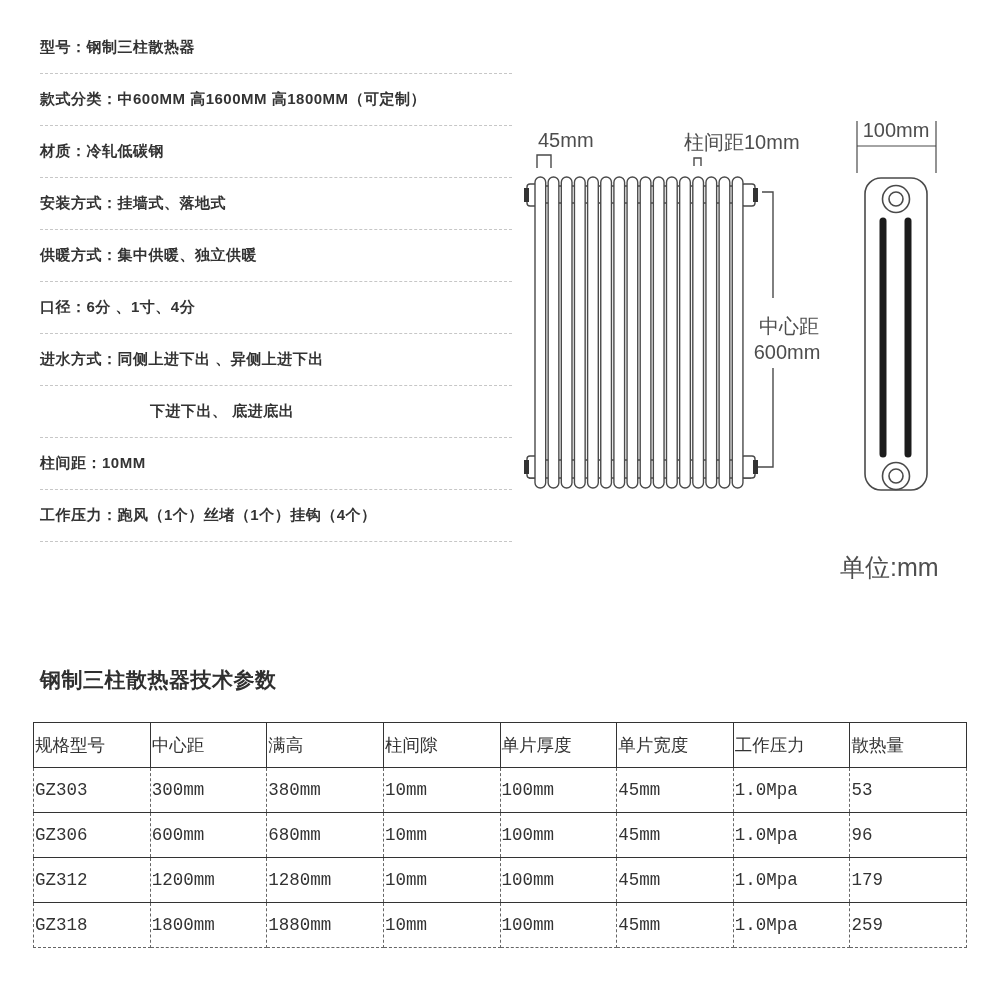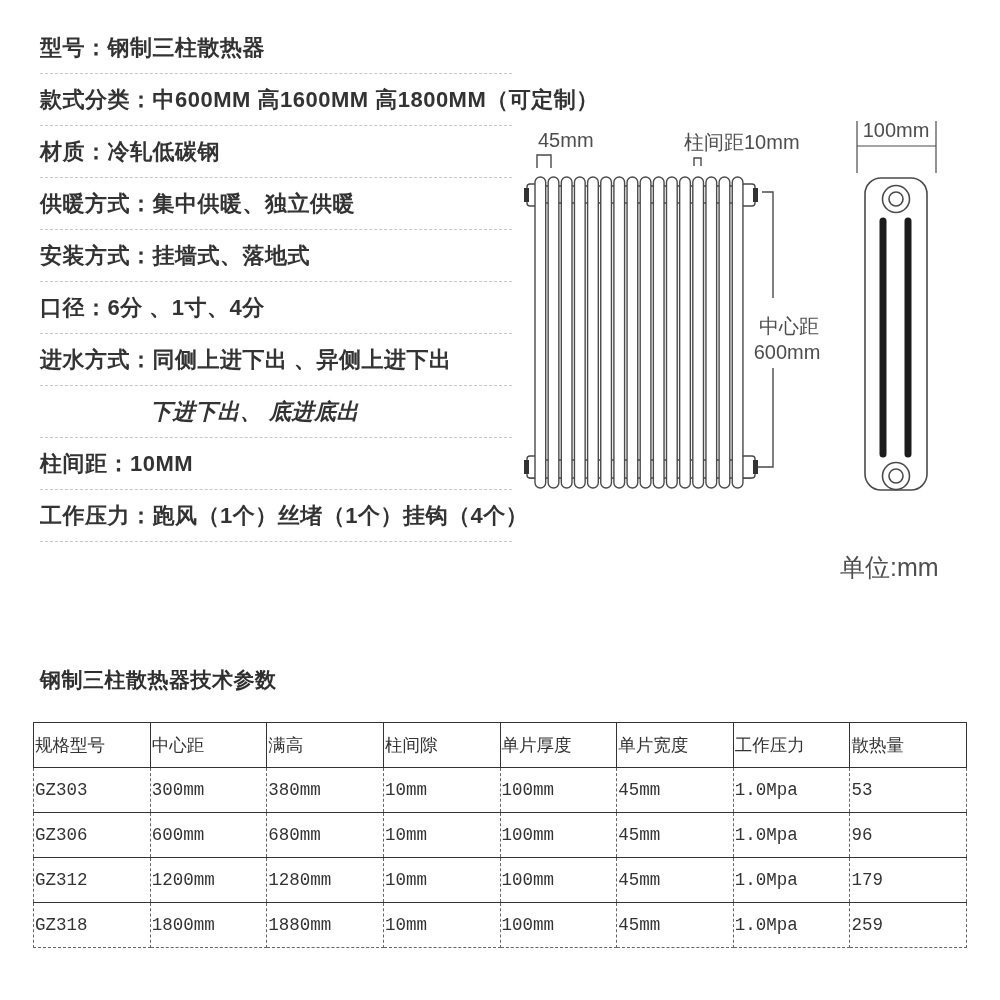--- a/index.html
+++ b/index.html
@@ -3,23 +3,23 @@
 <meta charset="utf-8">
 <style>
   html,body{margin:0;padding:0;background:#ffffff;}
   body{width:1000px;height:1000px;position:relative;overflow:hidden;
        font-family:"Liberation Sans","DejaVu Sans",sans-serif;color:#333;}
 
   
   .spec-list{position:absolute;left:40px;top:22px;width:472px;}
   .spec-row{height:51px;display:flex;align-items:center;
             border-bottom:1px dashed #c7c7c7;
-            font-size:22px;font-weight:bold;color:#333;
+            font-size:15px;font-weight:bold;color:#333;
             white-space:nowrap;letter-spacing:.5px;}
-  .spec-row.indent{padding-left:110px;font-style:italic;}
+  .spec-row.indent{padding-left:110px;}
 
   
   .diagram{position:absolute;left:505px;top:100px;}
   .dim-text{fill:#4d4d4d;font-size:20px;font-family:"Liberation Sans","DejaVu Sans",sans-serif;}
   .unit-note{position:absolute;left:840px;top:551px;font-size:25px;color:#4f4f4f;}
 
   
   .table-title{position:absolute;left:40px;top:666px;font-size:21px;
                font-weight:bold;color:#2f2f2f;letter-spacing:.5px;}
   .spec-table{position:absolute;left:33px;top:722px;width:934px;
@@ -36,24 +36,24 @@
     <div class="spec-row">
       <span>型号：钢制三柱散热器</span>
     </div>
     <div class="spec-row">
       <span>款式分类：中600MM 高1600MM 高1800MM（可定制）</span>
     </div>
     <div class="spec-row">
       <span>材质：冷轧低碳钢</span>
     </div>
     <div class="spec-row">
-      <span>供暖方式：集中供暖、独立供暖</span>
+      <span>安装方式：挂墙式、落地式</span>
     </div>
     <div class="spec-row">
-      <span>安装方式：挂墙式、落地式</span>
+      <span>供暖方式：集中供暖、独立供暖</span>
     </div>
     <div class="spec-row">
       <span>口径：6分 、1寸、4分</span>
     </div>
     <div class="spec-row">
       <span>进水方式：同侧上进下出 、异侧上进下出</span>
     </div>
     <div class="spec-row indent">
       <span>下进下出、 底进底出</span>
     </div>

